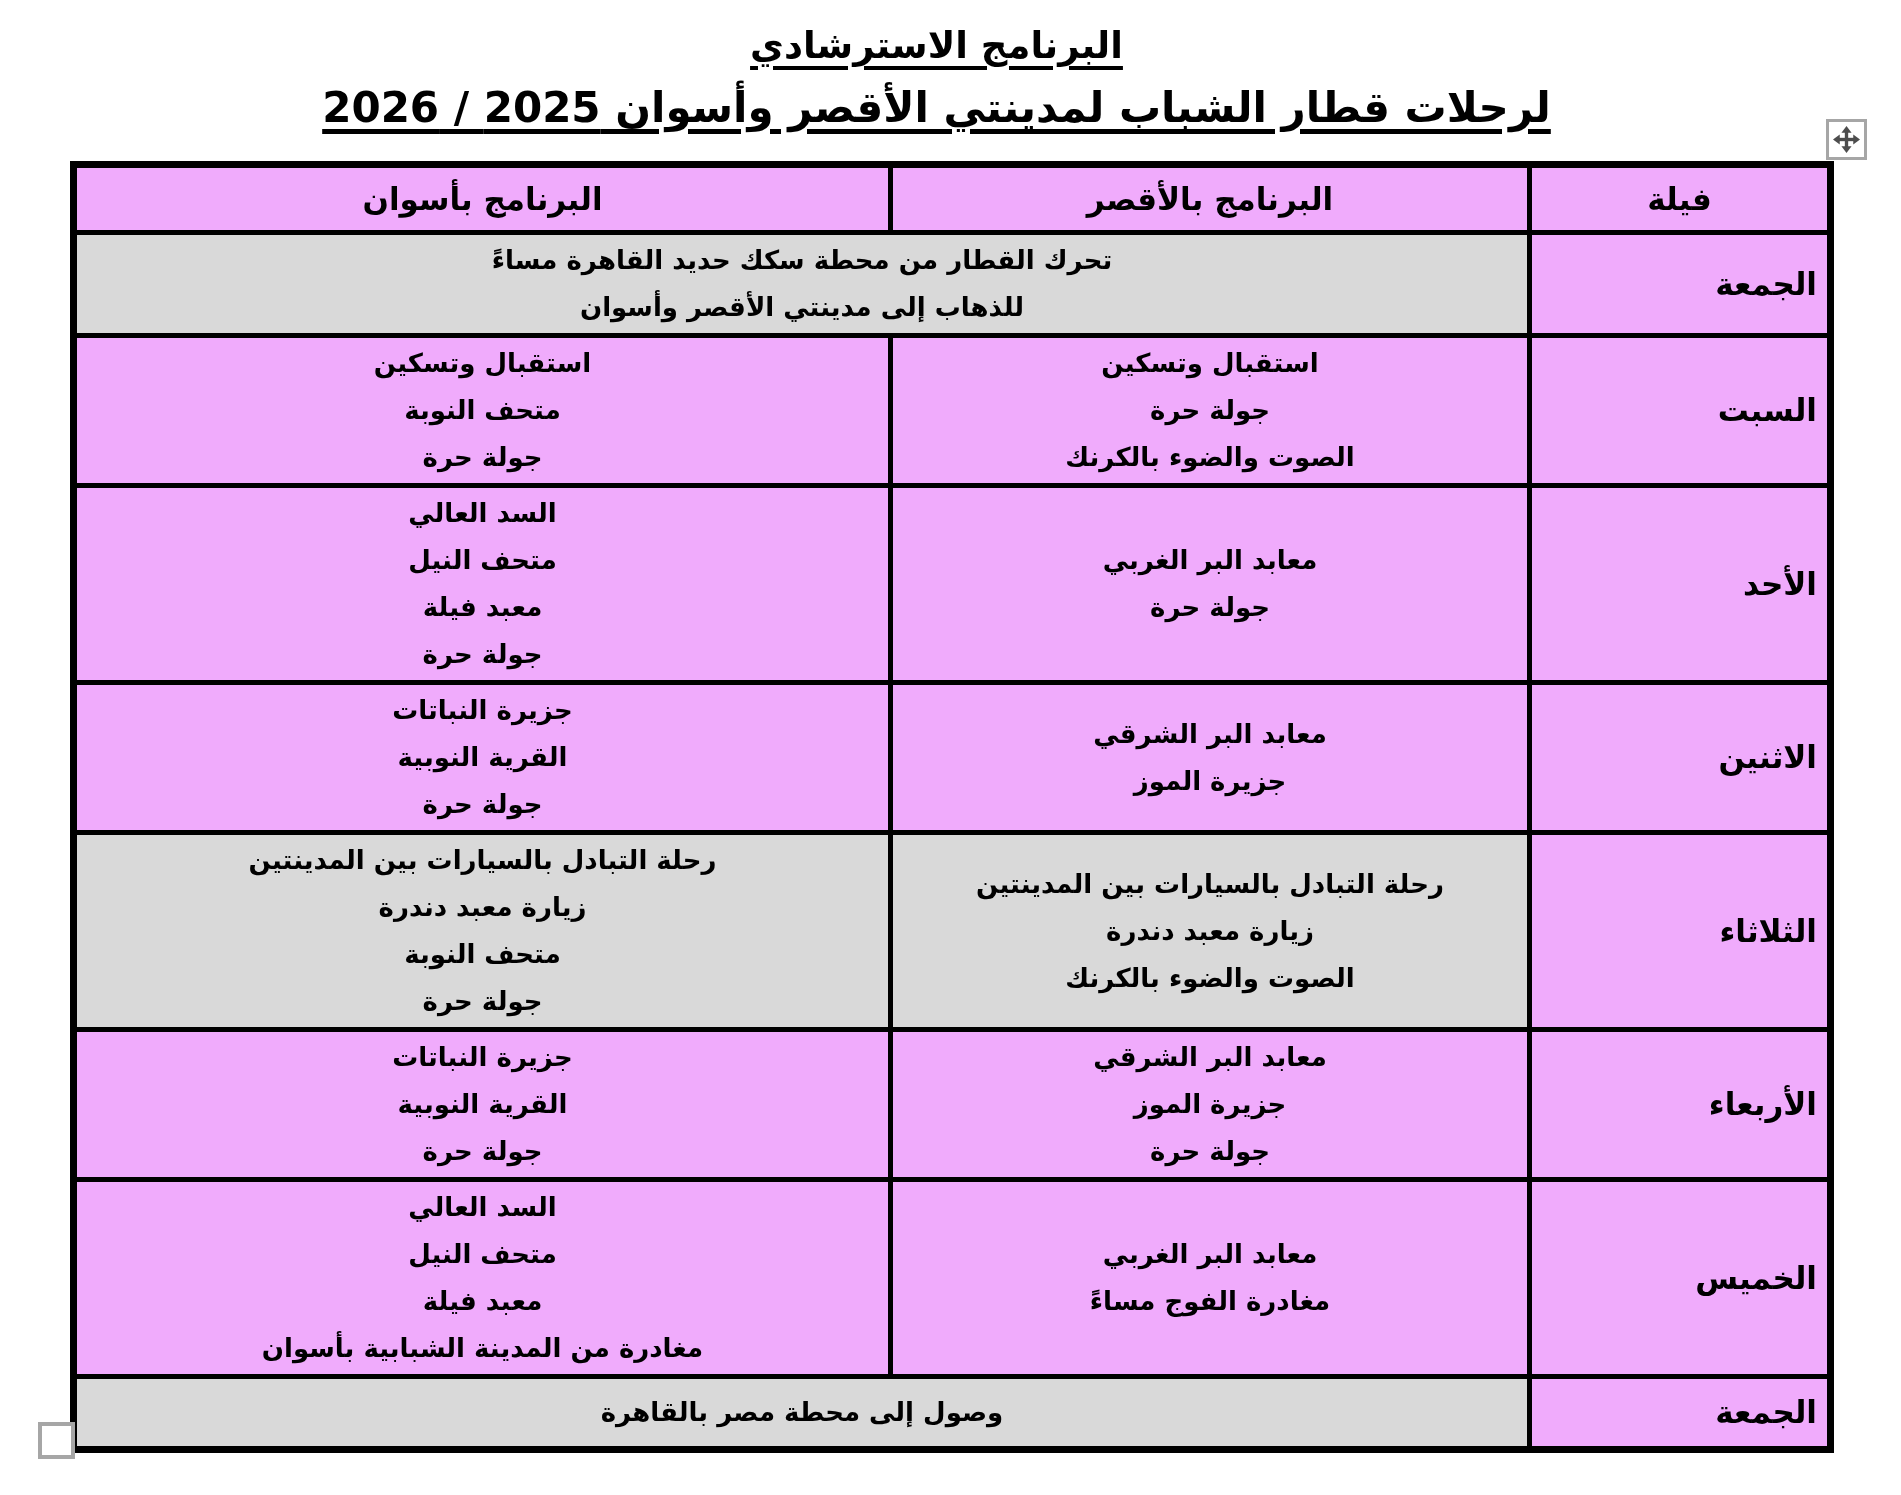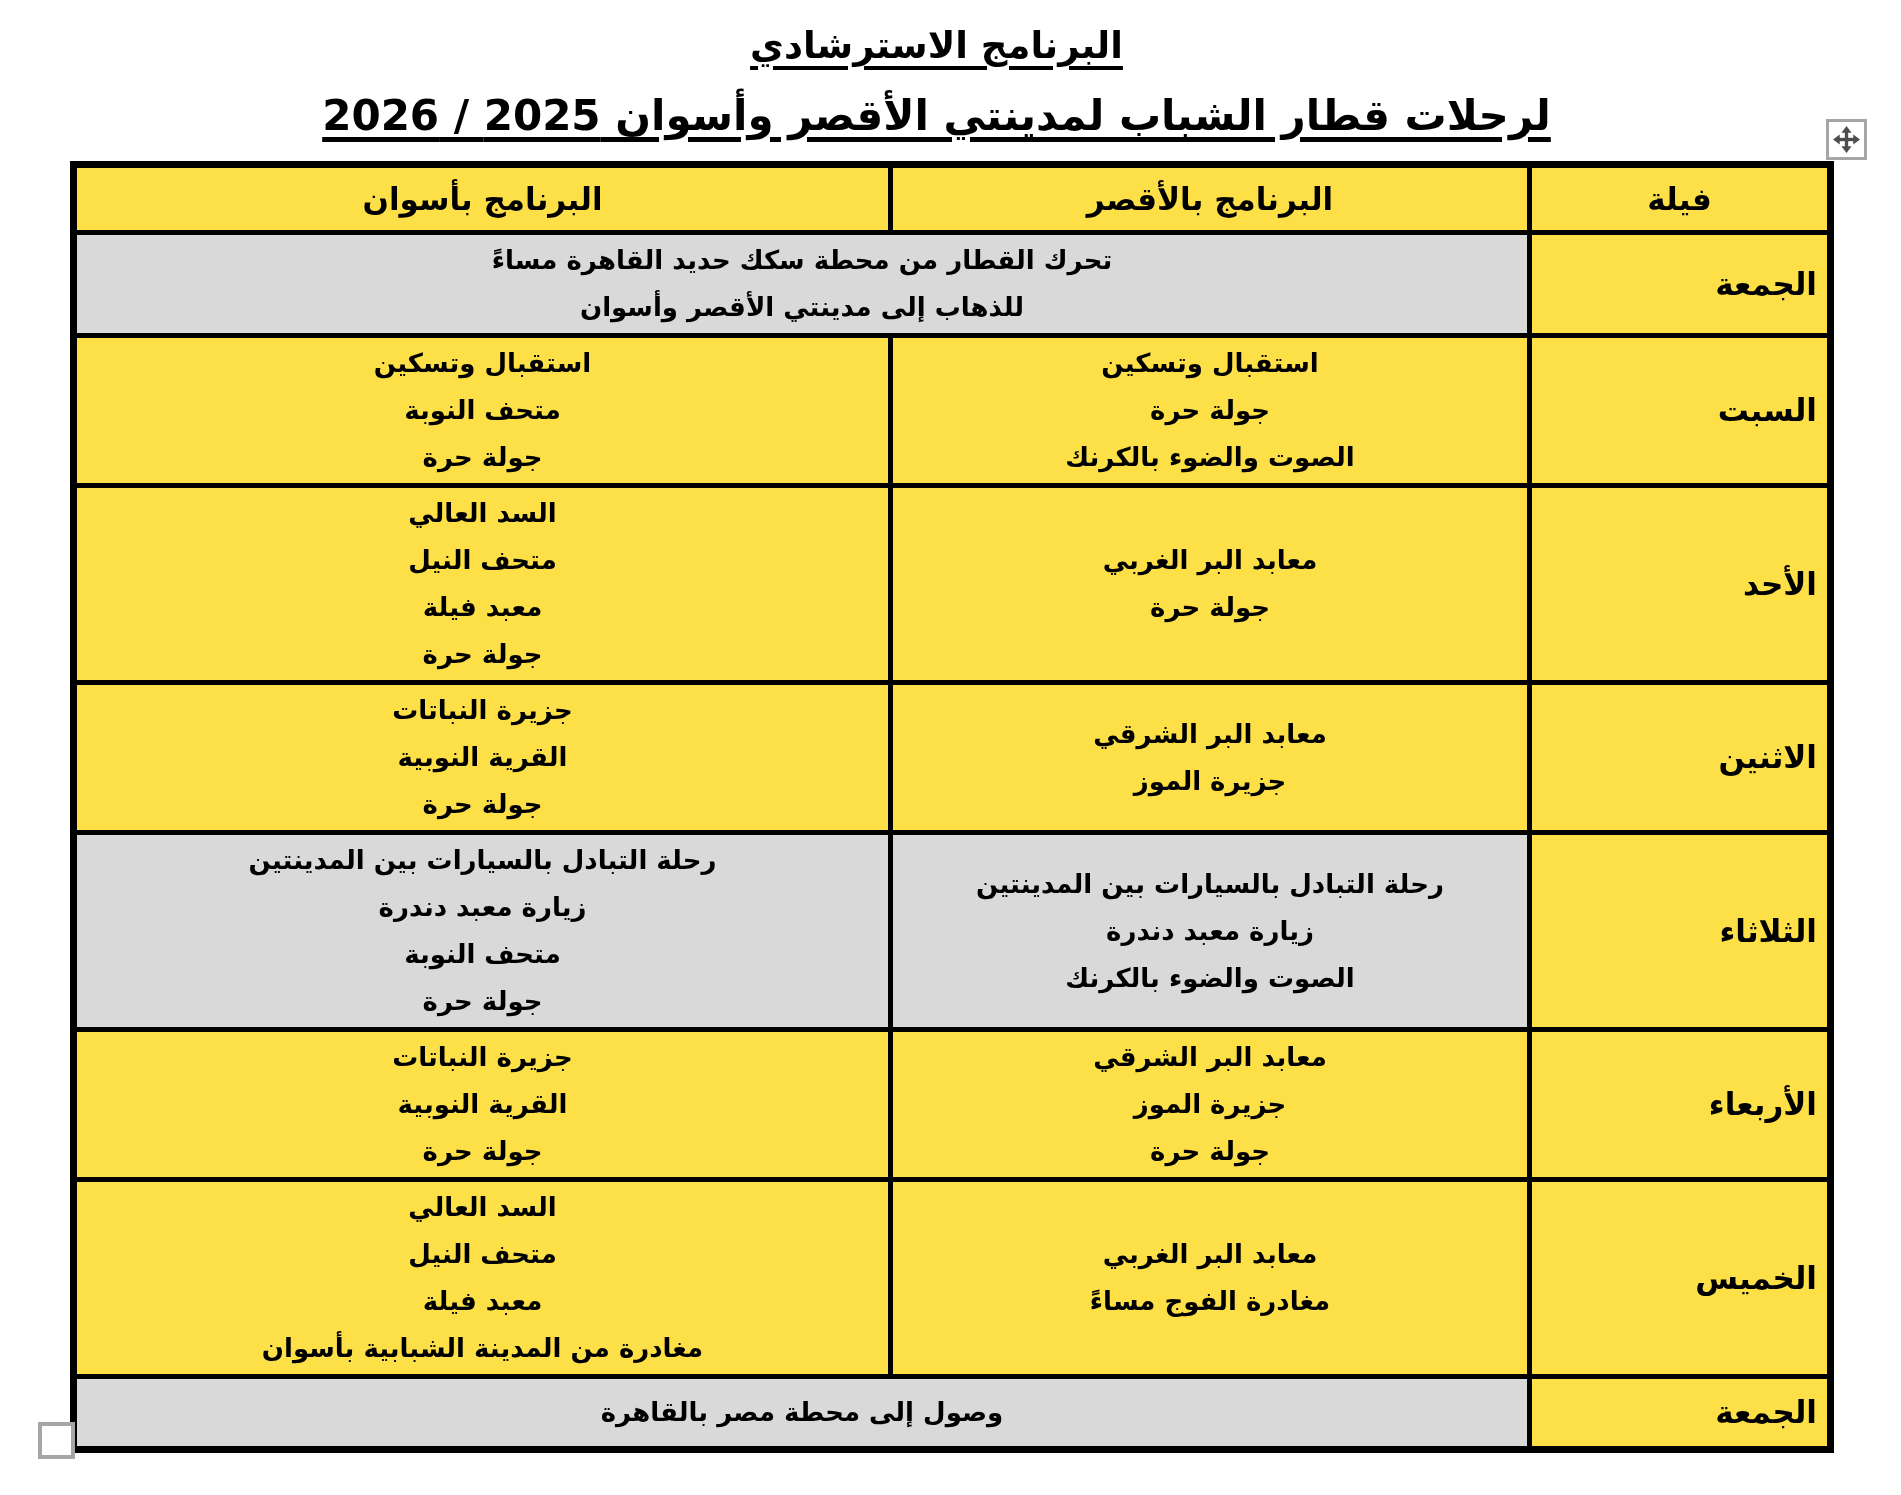--- a/index.html
+++ b/index.html
@@ -10,32 +10,32 @@
   
   .title-block{
     position:absolute;left:58px;top:24px;width:1757px;
     text-align:center;direction:rtl;font-weight:bold;
   }
   .title-line1{
     display:inline-block;font-size:37px;line-height:44px;
     text-decoration:underline;text-decoration-thickness:4px;text-underline-offset:8px;
   }
   .title-line2{
-    display:block;font-size:42px;line-height:52px;margin-top:22px;
+    display:block;font-size:42px;line-height:52px;margin-top:14px;
     text-decoration:underline;text-decoration-thickness:5px;text-underline-offset:7px;
   }
   
   table.schedule{
     position:absolute;left:70px;top:161px;width:1757px;
     border-collapse:collapse;table-layout:fixed;direction:rtl;
     border:7px solid #000;
   }
   .schedule th,.schedule td{
     border:5px solid #000;text-align:center;vertical-align:middle;
-    font-weight:bold;padding:2px 10px;background:#fde047;
+    font-weight:bold;padding:2px 10px;background:#f0abfc;
   }
   .schedule th{font-size:31px;}
   .schedule td{font-size:26px;line-height:47px;white-space:pre-line;}
   .schedule td.day{font-size:31px;white-space:normal;text-align:right;}
   .schedule td.shaded{background:var(--shade,#d9d9d9);}
   col.c-day{width:301px;}
   col.c-luxor{width:639px;}
   col.c-aswan{width:817px;}
   
   .move-handle{

